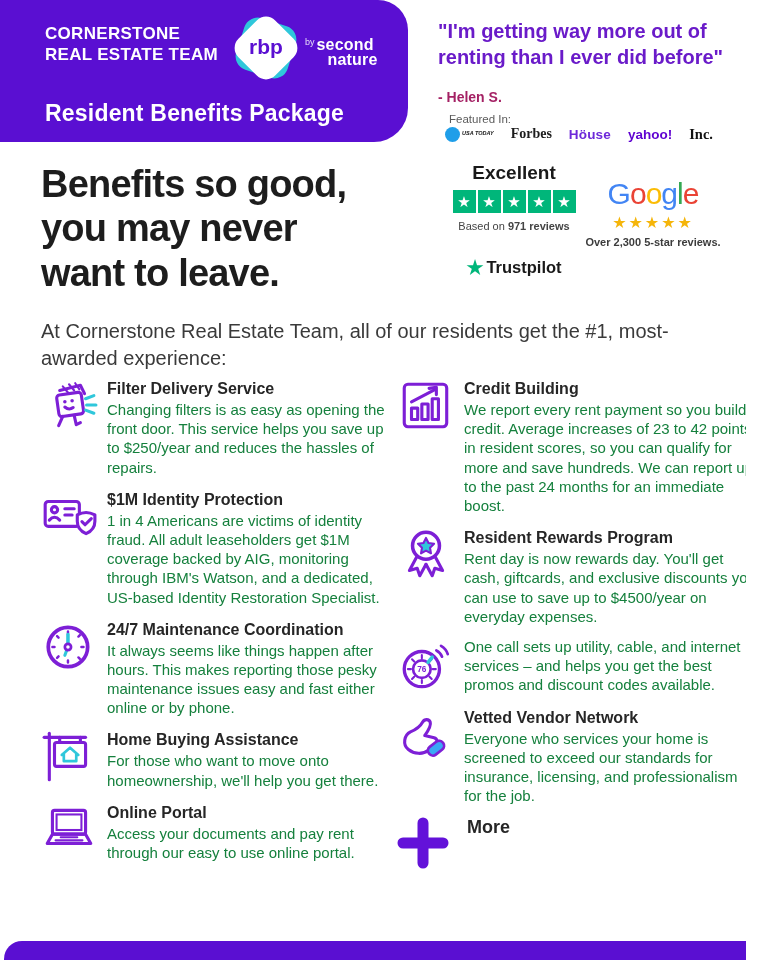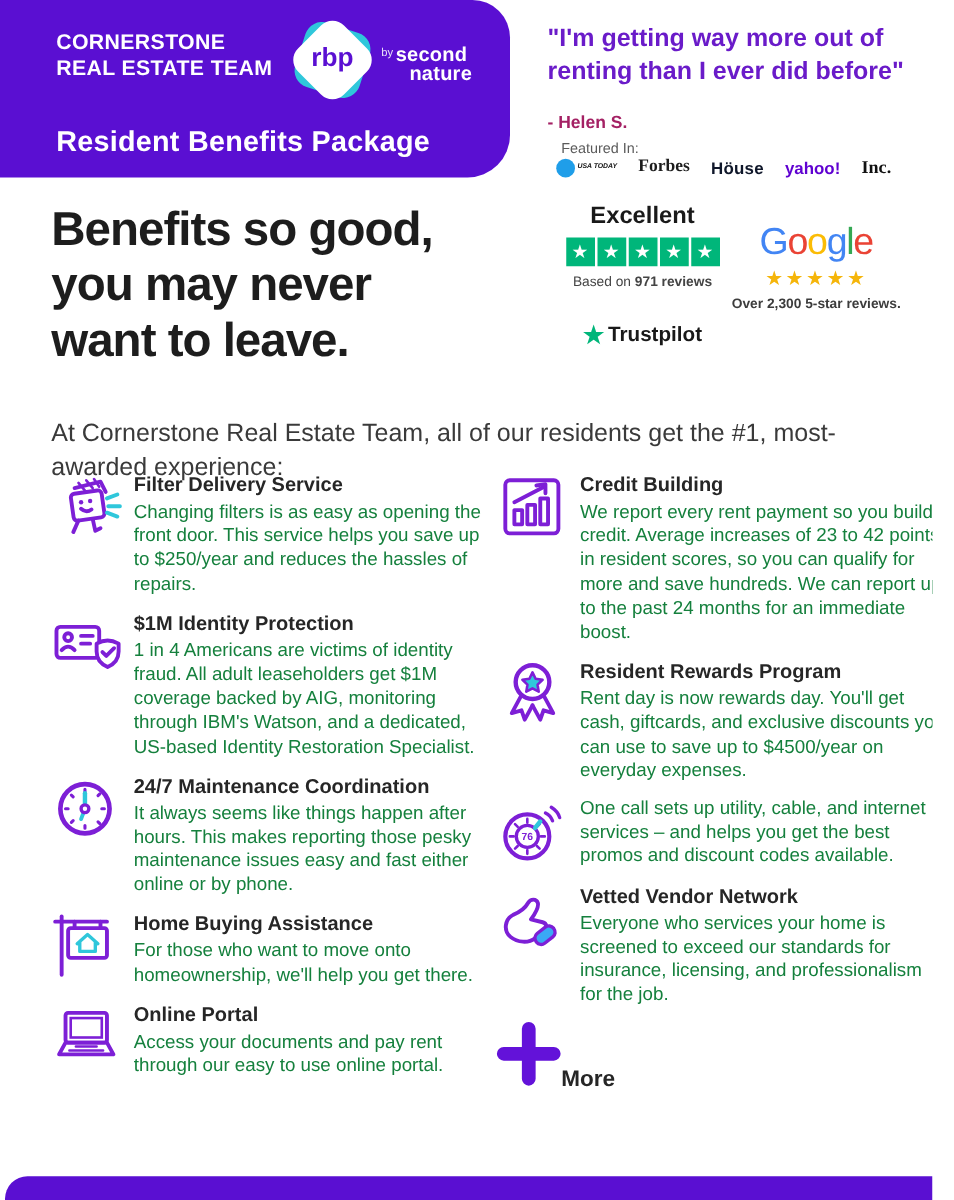--- a/index.html
+++ b/index.html
@@ -31,21 +31,21 @@
   .quote-author{position:absolute;left:438px;top:89px;color:#a42164;font-weight:700;font-size:14px;}
 
   
   .featured-label{position:absolute;left:449px;top:113px;font-size:11.5px;color:#5b5b5b;}
   .featured-row{position:absolute;left:445px;top:123px;width:268px;height:22px;display:flex;
                 align-items:center;justify-content:space-between;}
   .usat{display:flex;align-items:center;gap:2px;}
   .usat-circle{width:15px;height:15px;border-radius:50%;background:#1f9ee9;}
   .usat-text{font-size:5.5px;font-weight:700;color:#111;line-height:1.05;font-style:italic;}
   .forbes{font-family:"Liberation Serif",serif;font-weight:700;font-size:14px;color:#1c1c1c;}
-  .house{font-weight:800;font-size:13.5px;color:#0f172a;letter-spacing:.2px;}
+  .house{font-weight:800;font-size:13.5px;color:#6d28d9;letter-spacing:.2px;}
   .yahoo{font-weight:800;font-size:13.5px;color:#5f01d1;}
   .inc{font-family:"Liberation Serif",serif;font-weight:700;font-size:14.5px;color:#111;}
 
   
   .tp-block{position:absolute;left:443px;top:162px;width:142px;text-align:center;}
   .tp-excellent{font-size:19px;font-weight:600;color:#191919;}
   .tp-stars{margin-top:6px;display:flex;justify-content:center;gap:2px;}
   .tp-star-box{width:23px;height:23px;background:#00b67a;color:#fff;font-size:15px;line-height:23px;}
   .tp-basedon{margin-top:7px;font-size:11px;color:#444;}
   .tp-basedon b{}
@@ -53,32 +53,32 @@
   .tp-brand .tp-star{color:#00b67a;font-size:19px;vertical-align:-1px;margin-right:3px;}
 
   .g-block{position:absolute;left:578px;top:177px;width:150px;text-align:center;}
   .g-logo{font-size:30px;font-weight:500;letter-spacing:-1px;}
   .g-stars{margin-top:2px;font-size:16px;color:#f5b50a;letter-spacing:2px;}
   .g-caption{margin-top:4px;font-size:11px;color:#3c3c3c;font-weight:bold;}
 
   
   .hero{position:absolute;left:41px;top:162px;font-size:38px;font-weight:800;color:#1d1d1d;
         line-height:1.17;letter-spacing:-.8px;}
-  .intro{position:absolute;left:41px;top:334px;width:688px;font-size:20px;color:#3a3a3a;
+  .intro{position:absolute;left:41px;top:318px;width:688px;font-size:20px;color:#3a3a3a;
          line-height:1.33;}
 
   
   .col-left{position:absolute;left:40px;top:377px;width:350px;}
   .col-right{position:absolute;left:397px;top:377px;width:362px;}
   .benefit{display:flex;gap:9px;margin-bottom:11px;}
   .benefit-icon{flex:0 0 58px;width:58px;height:58px;}
   .benefit-text{flex:1;}
   .benefit-title{font-size:16px;font-weight:700;color:#262626;margin:3px 0 2px;}
   .benefit-body{font-size:15px;color:#15803d;line-height:1.28;}
-  .more-row{display:flex;align-items:flex-end;margin-top:6px;}
+  .more-row{display:flex;align-items:flex-start;gap:18px;margin-top:6px;}
   .more-label{font-size:18px;font-weight:700;color:#262626;}
 
   
   .footer{position:absolute;left:4px;right:0;top:941px;height:19px;background:#5a0fd2;
           border-top-left-radius:18px;}
 </style>
 </head>
 <body>
 
 <div class="page">

